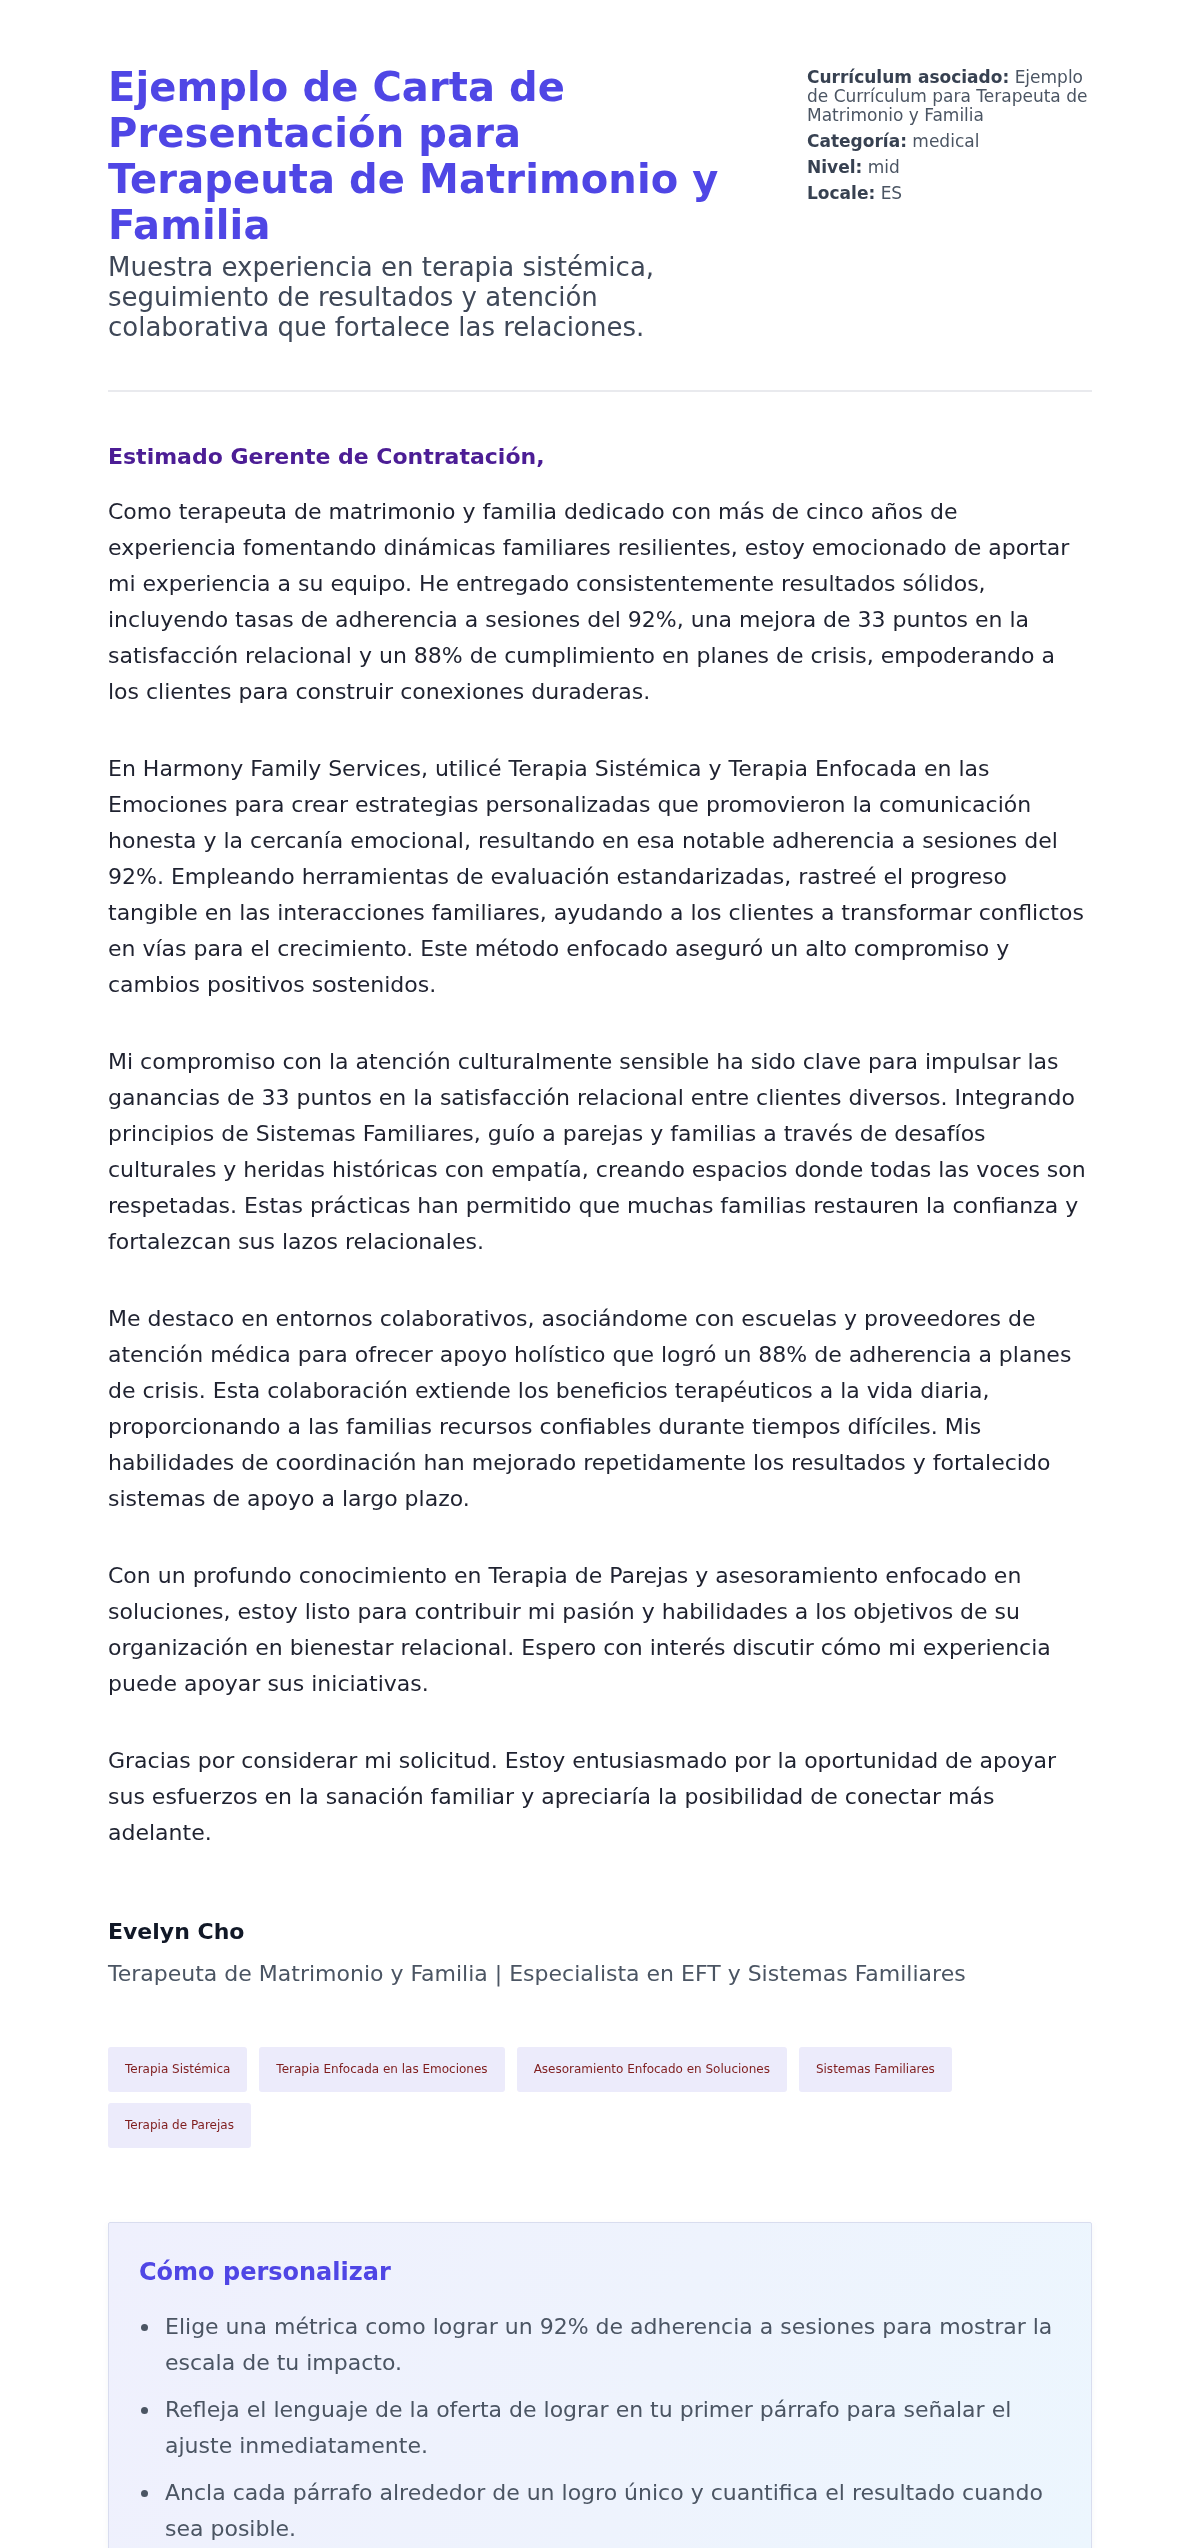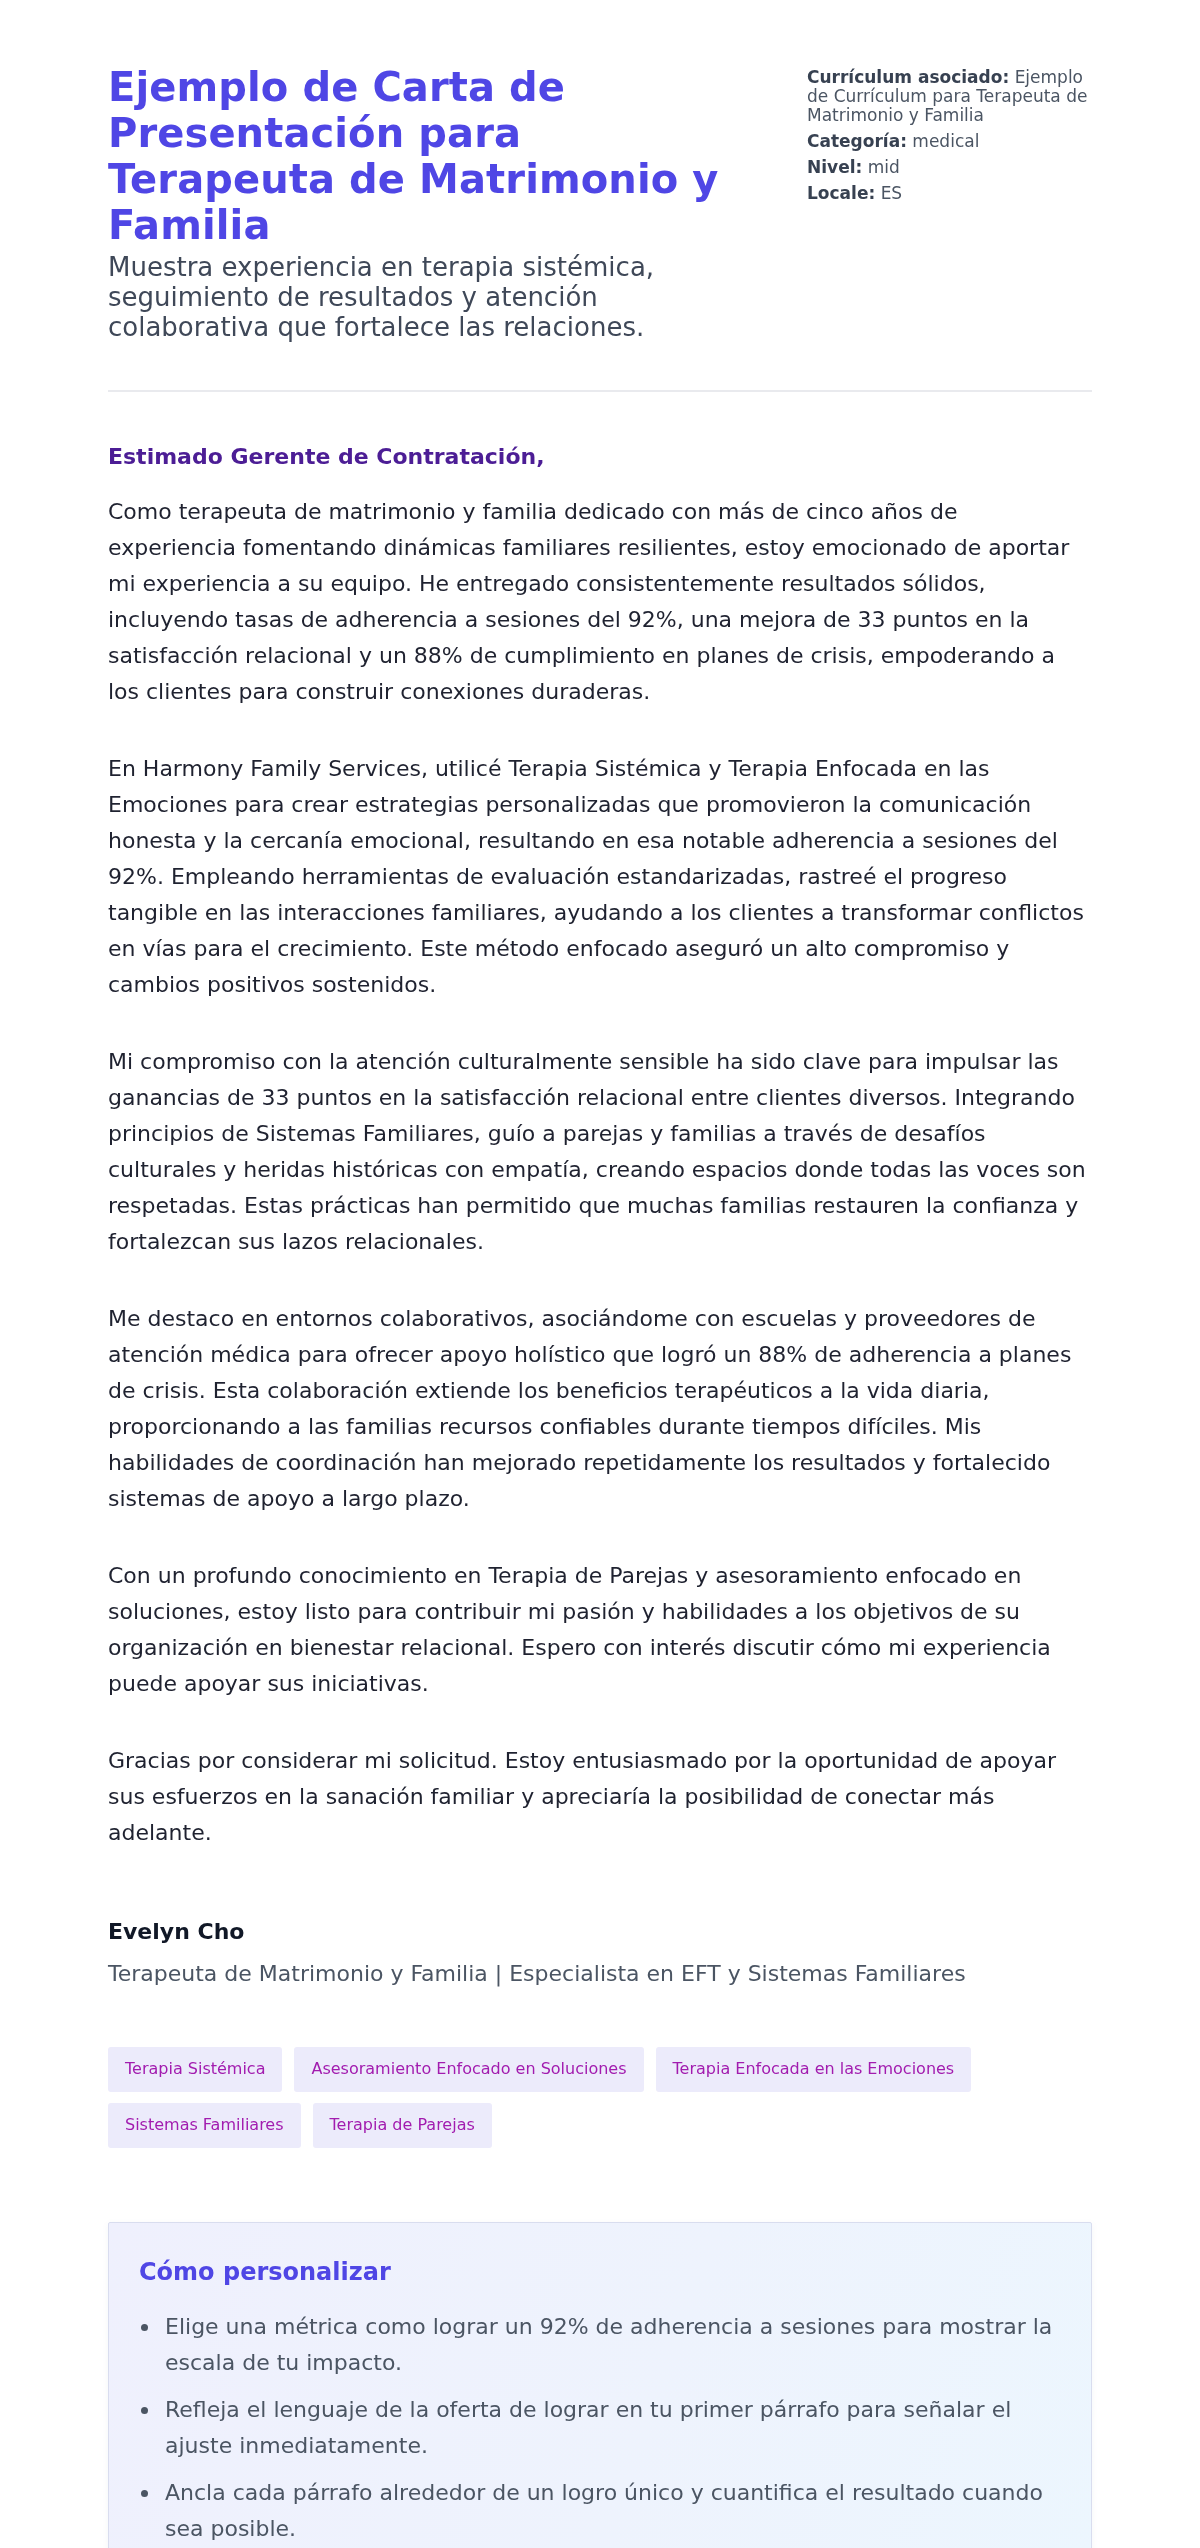--- a/index.html
+++ b/index.html
@@ -82,22 +82,22 @@
     
     .tags {
       margin-top: 58px;
       display: flex;
       flex-wrap: wrap;
       gap: 11px 12px;
       width: 984px;
     }
     .tag {
       background: #ecebfb;
-      color: #a21caf;
-      font-size: 16px;
+      color: #7f1d1d;
+      font-size: 12px;
       line-height: 22px;
       padding: 11px 17px 12px 17px;
       border-radius: 3px;
     }
 
     
     .tips {
       margin-top: 74px;
       background: linear-gradient(110deg, #eff0fd 0%, #eef3fd 55%, #ecf6fe 100%);
       border: 1px solid #d9ddef;
@@ -176,22 +176,22 @@
     </div>
   </section>
 
   <section class="signature">
     <div class="sig-name">Evelyn Cho</div>
     <div class="sig-title">Terapeuta de Matrimonio y Familia | Especialista en EFT y Sistemas Familiares</div>
   </section>
 
   <div class="tags">
     <span class="tag">Terapia Sistémica</span>
+    <span class="tag">Terapia Enfocada en las Emociones</span>
     <span class="tag">Asesoramiento Enfocado en Soluciones</span>
-    <span class="tag">Terapia Enfocada en las Emociones</span>
     <span class="tag">Sistemas Familiares</span>
     <span class="tag">Terapia de Parejas</span>
   </div>
 
   <aside class="tips">
     <h3 class="tips-heading">Cómo personalizar</h3>
     <ul class="tips-list">
       <li class="tips-item">
         <span class="bullet"></span>
         <span>Elige una métrica como lograr un 92% de adherencia a sesiones para mostrar la escala de tu impacto.</span>

